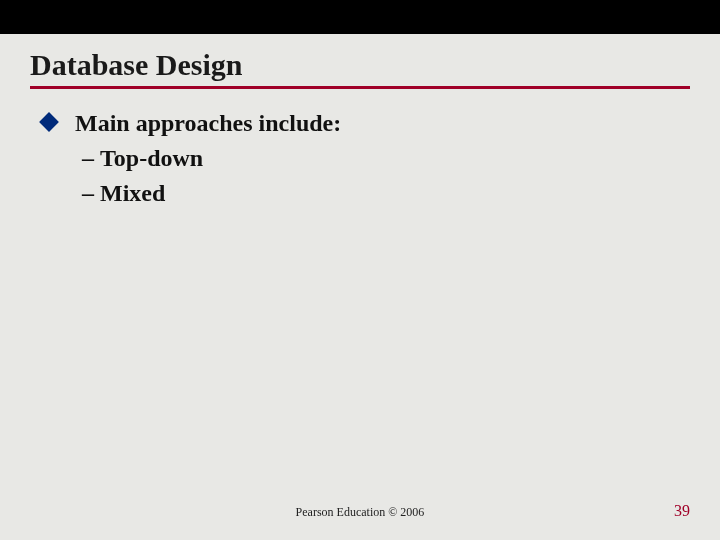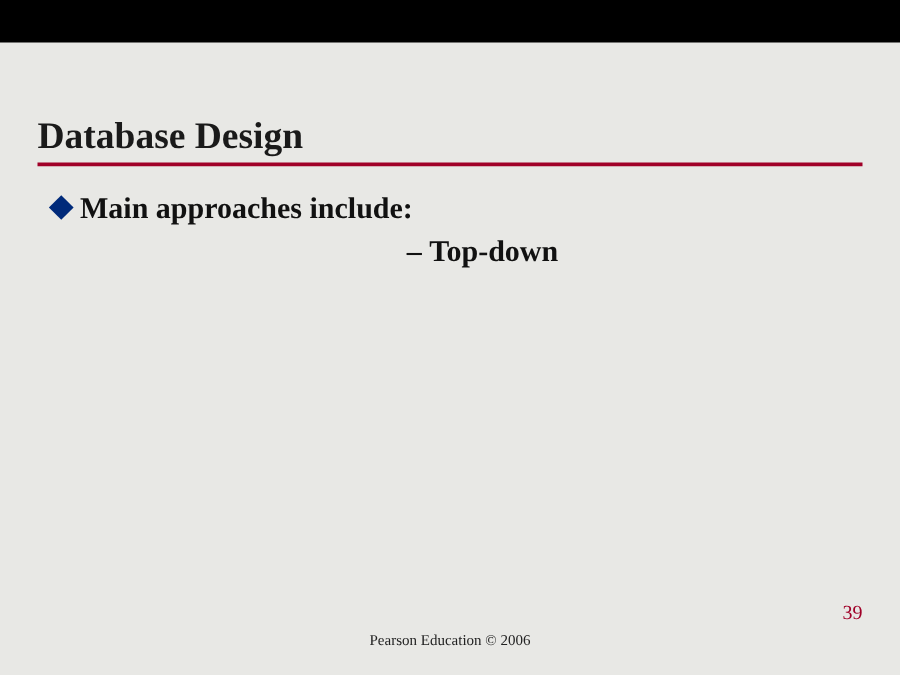--- a/index.html
+++ b/index.html
@@ -17,31 +17,30 @@
       background: #000;
     }
     .content {
       padding: 14px 30px 0 30px;
     }
     .title {
       font-size: 30px;
       font-weight: bold;
       color: #1a1a1a;
       margin-bottom: 4px;
-      margin-top: 44px;
     }
     .rule {
       border: none;
       border-top: 3px solid #a00028;
       margin-bottom: 18px;
     }
     .bullet-row {
       display: flex;
       align-items: flex-start;
-      gap: 4px;
+      gap: 15px;
       margin-left: 12px;
     }
     .diamond-icon {
       width: 14px;
       height: 14px;
       background: #002a7a;
       transform: rotate(45deg);
       flex-shrink: 0;
       margin-top: 8px;
       margin-right: 4px;
@@ -54,37 +53,36 @@
     }
     .sub-list {
       margin-left: 52px;
       margin-top: 2px;
     }
     .sub-item {
       font-size: 24px;
       font-weight: bold;
       color: #111;
       line-height: 1.45;
-      text-align: center;
     }
     .dash { margin-right: 6px; }
     .footer {
       position: absolute;
       bottom: 20px;
       left: 0;
       width: 100%;
       display: flex;
       justify-content: center;
       font-size: 12px;
       font-family: "Times New Roman", Times, serif;
       color: #222;
     }
     .page-number {
       position: absolute;
-      bottom: 40px;
+      bottom: 20px;
       right: 30px;
       font-size: 16px;
       color: #a00028;
       font-family: "Times New Roman", Times, serif;
     }
   </style>
 </head>
 <body>
 
 <div class="top-bar"></div>
@@ -95,17 +93,20 @@
 
   <div class="bullet-row">
     <div class="diamond-icon"></div>
     <div class="lead-text">Main approaches include:</div>
   </div>
 
   <div class="sub-list">
     <div class="sub-item">
       <span class="dash">–</span><span>Top-down</span>
     </div>
+    <div class="sub-item">
+      <span class="dash">–</span><span>Mixed</span>
+    </div>
   </div>
 </div>
 
 <div class="footer">Pearson Education © 2006</div>
 <div class="page-number">39</div>
 
 </body></html>

